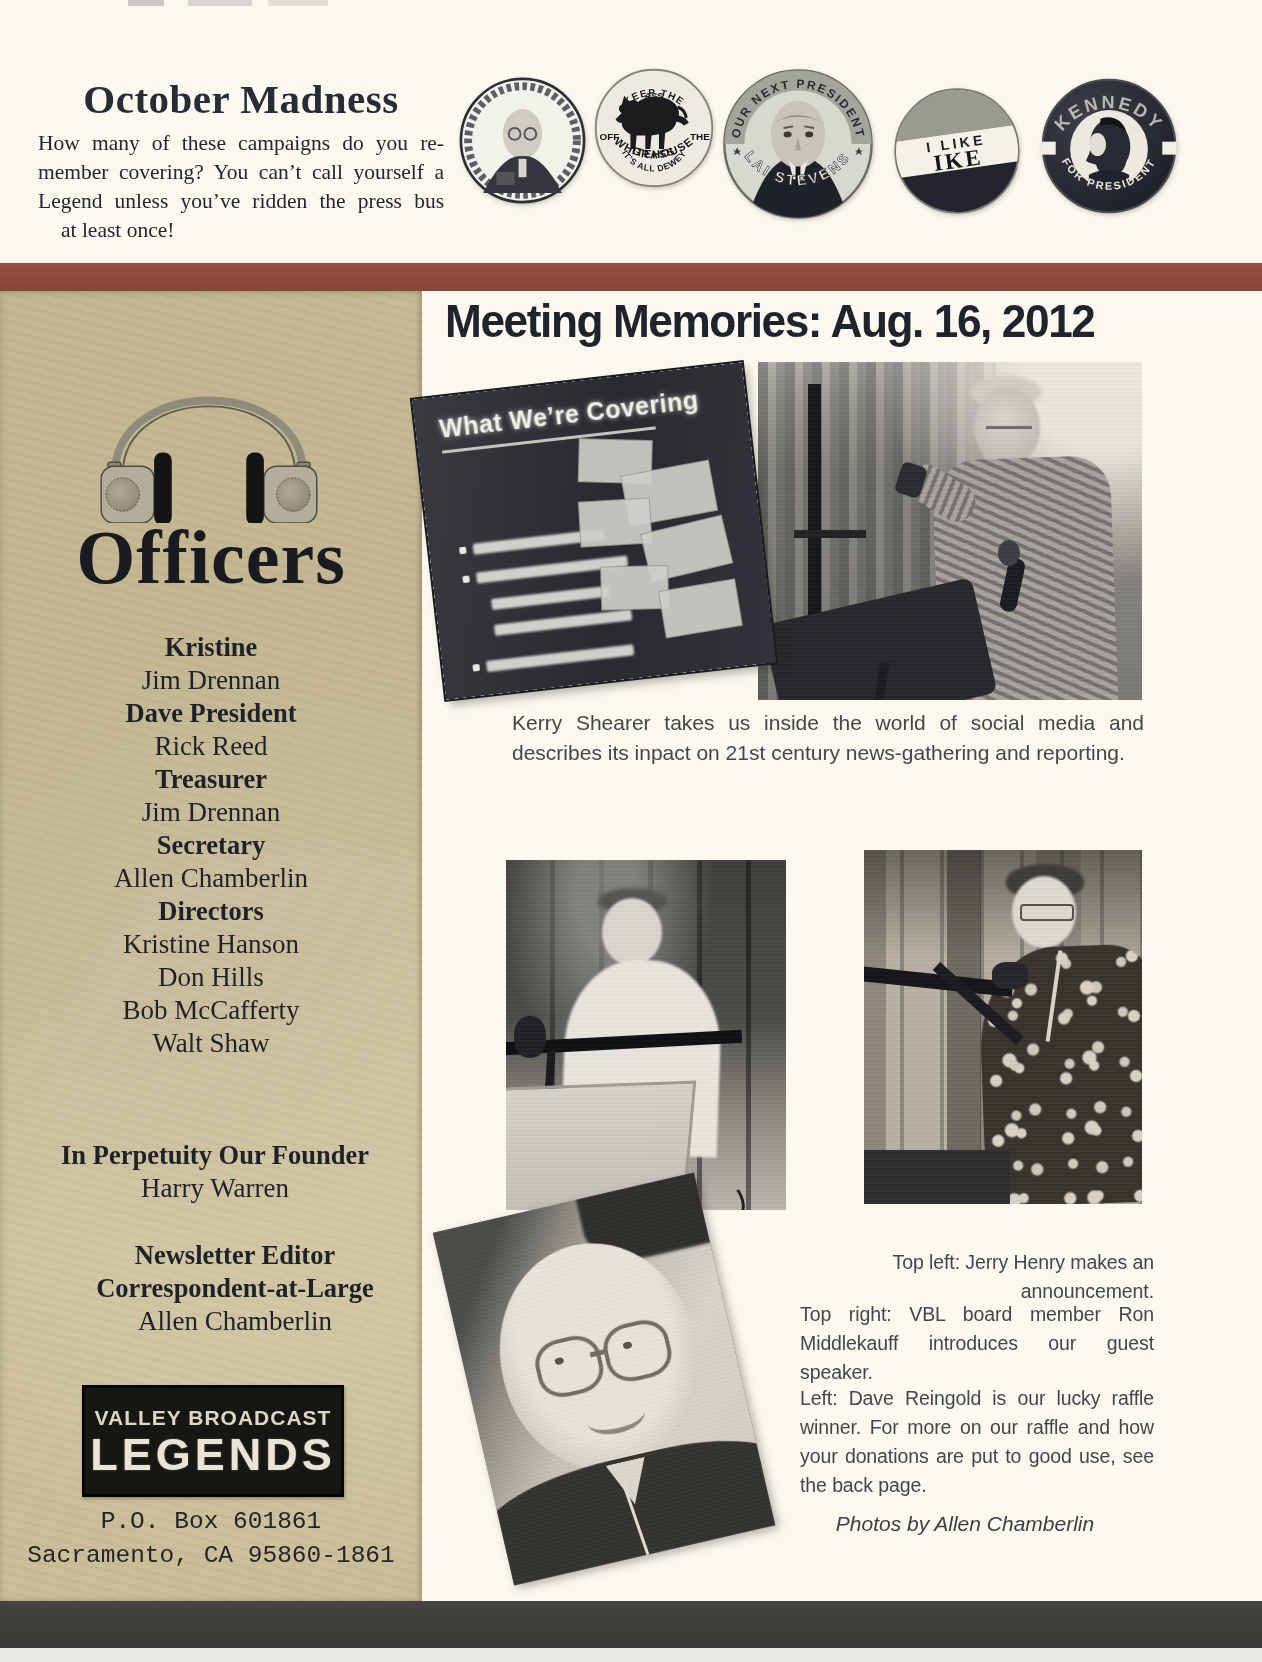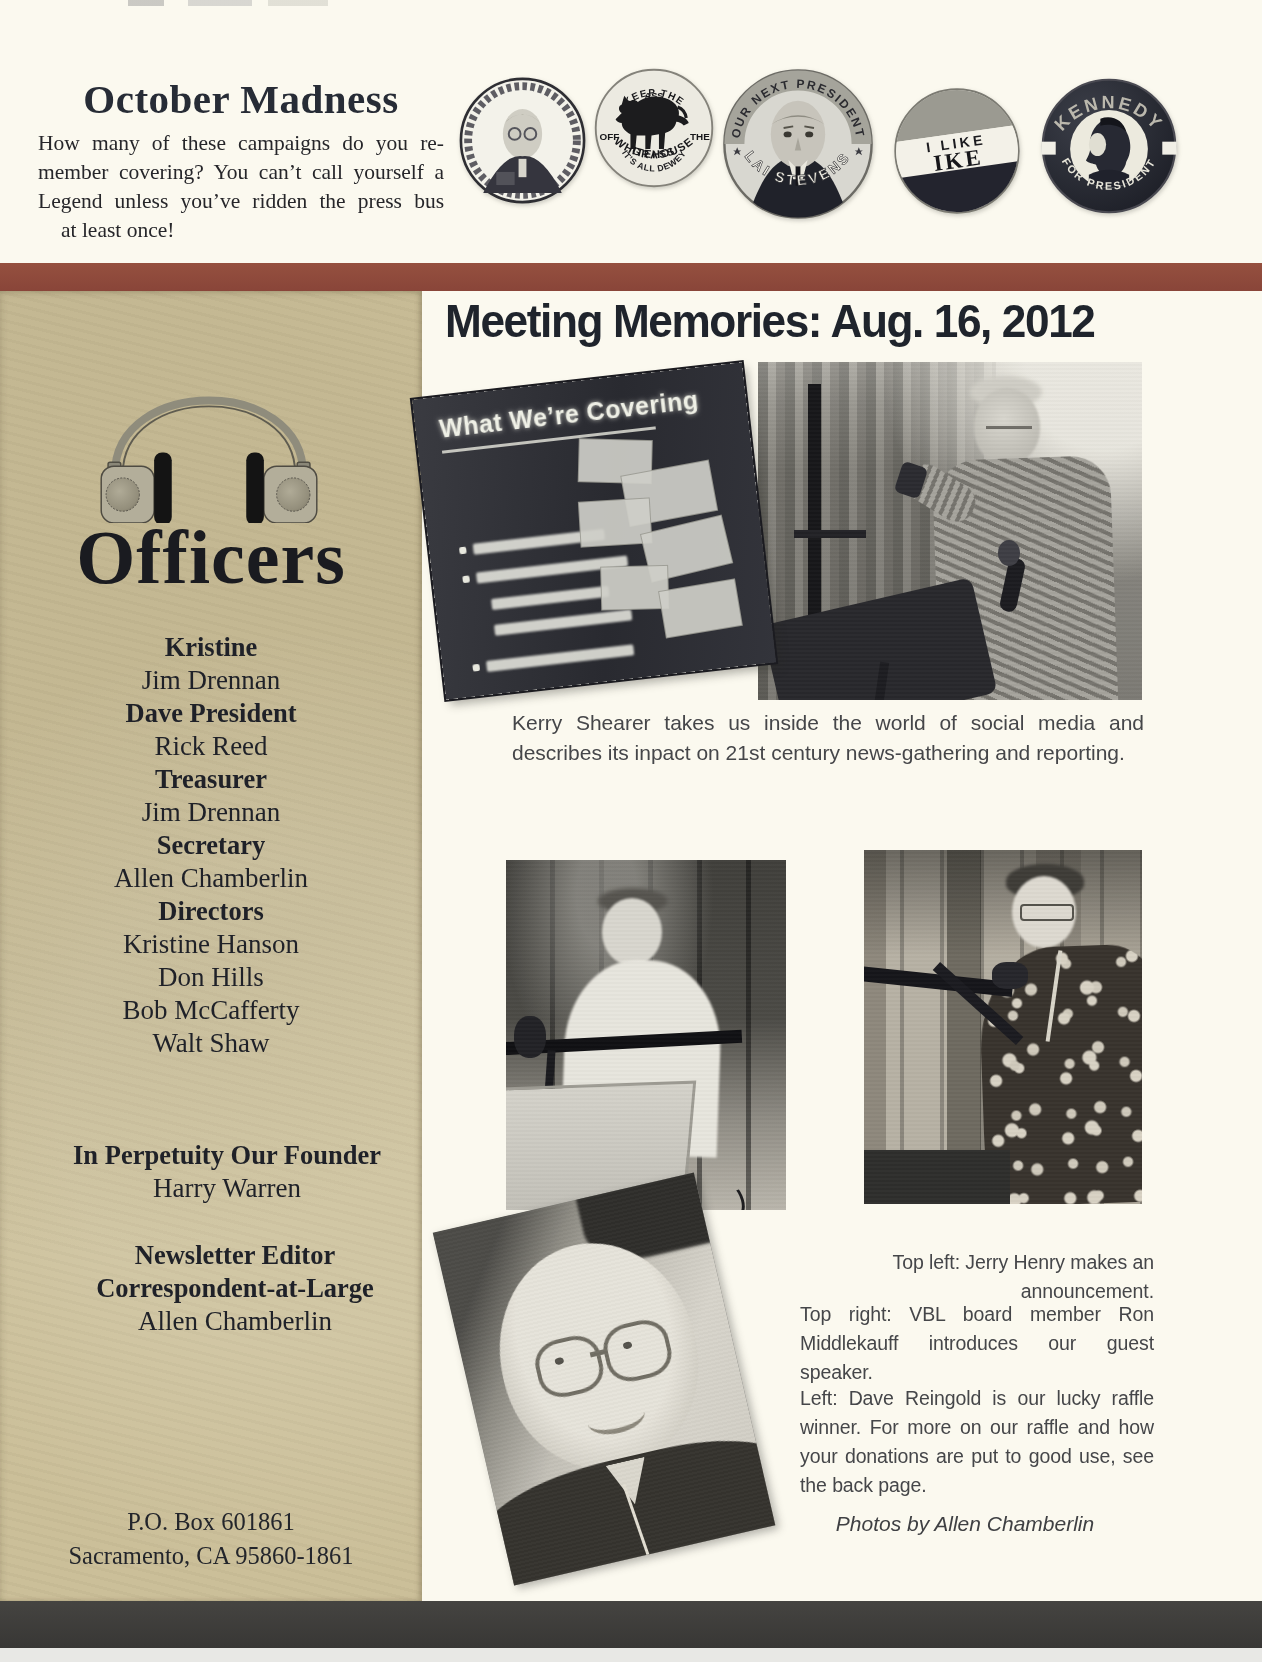--- a/index.html
+++ b/index.html
@@ -28,28 +28,28 @@
   .sidebar{left:0;top:291px;width:422px;height:1310px;background-color:#cbbf99;
     background-image:
       radial-gradient(circle at 22% 28%, rgba(110,100,70,.08) 0 35%, transparent 60%),
       radial-gradient(circle at 72% 62%, rgba(255,255,248,.12) 0 28%, transparent 55%),
       repeating-linear-gradient(14deg, rgba(105,95,65,.05) 0 3px, transparent 3px 9px);
     box-shadow:inset -3px 0 5px rgba(90,80,55,.28), inset 2px 2px 6px rgba(90,80,55,.15);}
   .sb-title{left:0;top:228px;width:100%;text-align:center;font-size:76px;font-weight:700;color:#1a1b20;letter-spacing:1px;line-height:1;}
   .sb-list{left:0;top:340px;width:100%;text-align:center;color:#1f2128;}
   .sb-label{font-size:26.5px;font-weight:700;line-height:33px;}
   .sb-name{font-size:27px;line-height:33px;}
-  .sb-founder{left:16px;top:848px;width:100%;text-align:center;color:#1f2128;}
+  .sb-founder{left:4px;top:848px;width:100%;text-align:center;color:#1f2128;}
   .sb-editor{left:0;top:948px;width:100%;text-align:center;color:#1f2128;padding-left:24px;}
   .sb-logo{left:82px;top:1094px;width:256px;height:106px;background:#161613;border:3px solid #050505;
     display:flex;flex-direction:column;align-items:center;justify-content:center;gap:2px;
     font-family:"Liberation Sans", sans-serif;box-shadow:1px 2px 3px rgba(70,60,40,.4);}
   .sb-logo .l1{font-size:21px;font-weight:700;color:#ddd8c6;letter-spacing:1px;}
   .sb-logo .l2{font-size:45px;font-weight:700;color:#e9e4d3;letter-spacing:4px;line-height:1;text-shadow:0 0 2px rgba(240,235,215,.4);}
-  .sb-addr{left:0;top:1214px;width:100%;text-align:center;font-size:24.5px;line-height:34px;color:#23252b;}
+  .sb-addr{left:0;top:1214px;width:100%;text-align:center;font-size:24.5px;line-height:34px;color:#23252b;font-family:Liberation Mono, monospace;}
 
   
   .mm-title{left:445px;top:293px;font-family:"Liberation Sans", sans-serif;font-weight:700;font-size:47px;
     color:#1f242c;letter-spacing:-1.5px;transform:scaleX(.94);transform-origin:left top;white-space:nowrap;}
 
   .photo{position:absolute;overflow:hidden;background:#8a8a84;}
   .ph{position:absolute;}
 
   
   .slide{left:428px;top:380px;width:332px;height:302px;transform:rotate(-6.5deg);z-index:3;
@@ -261,20 +261,24 @@
       <div class="sb-label">In Perpetuity Our Founder</div>
       <div class="sb-name">Harry Warren</div>
     </div>
 
     <div class="abs sb-editor">
       <div class="sb-label">Newsletter Editor</div>
       <div class="sb-label">Correspondent-at-Large</div>
       <div class="sb-name">Allen Chamberlin</div>
     </div>
 
+    <div class="abs sb-logo">
+      <div class="l1">VALLEY BROADCAST</div>
+      <div class="l2">LEGENDS</div>
+    </div>
 
     <div class="abs sb-addr">
       <div>P.O. Box 601861</div>
       <div>Sacramento, CA 95860-1861</div>
     </div>
   </aside>
 
   <h2 class="abs mm-title" style="margin:0;">Meeting Memories: Aug. 16, 2012</h2>
 
   <div class="photo" style="left:758px;top:362px;width:384px;height:338px;z-index:1;">

